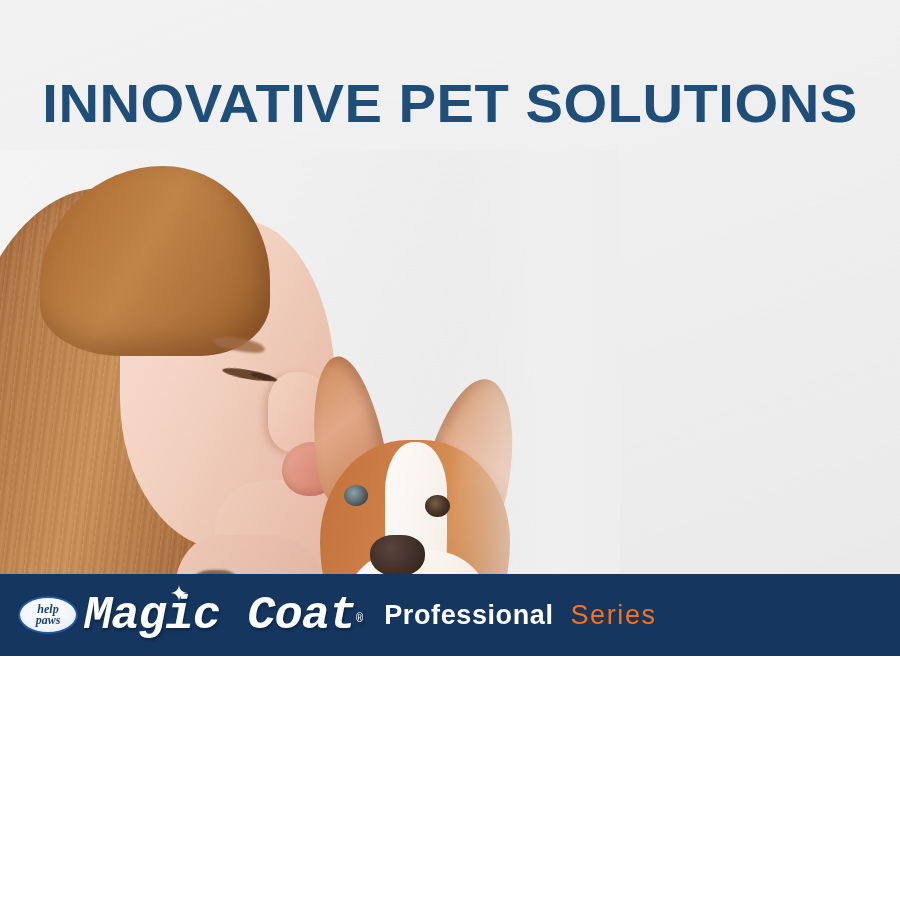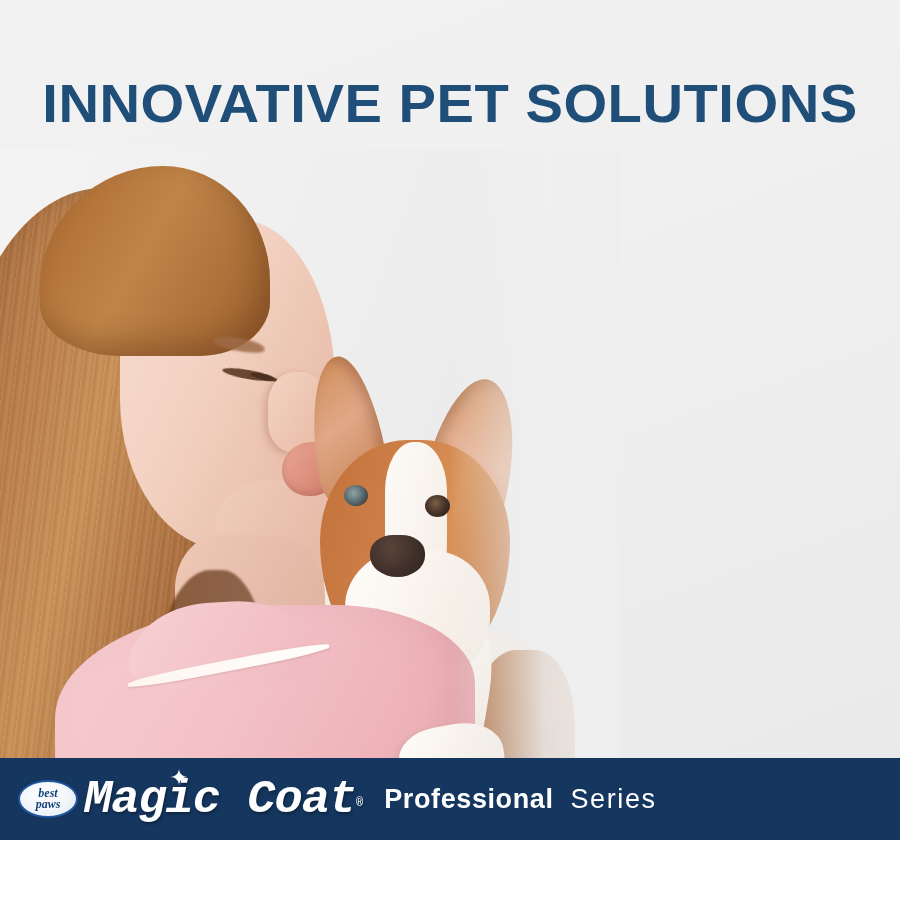--- a/index.html
+++ b/index.html
@@ -6,21 +6,21 @@
     margin: 0;
     padding: 0;
     background: #ffffff;
   }
   body {
     font-family: "Liberation Sans", sans-serif;
   }
   #ad {
     position: relative;
     width: 900px;
-    height: 840px;
+    height: 656px;
     overflow: hidden;
     background: linear-gradient(160deg, #f2f2f2 0%, #efefef 45%, #e9e9e9 100%);
   }
 
   
   .headline {
     position: absolute;
     left: 0;
     top: 72px;
     width: 900px;
@@ -425,21 +425,21 @@
     font-weight: bold;
     font-size: 27px;
     color: #ffffff;
     letter-spacing: 0.6px;
     margin-right: 17px;
   }
   .series {
     font-family: "Liberation Sans", sans-serif;
     font-weight: normal;
     font-size: 27px;
-    color: #ffffff;
+    color: #f97316;
     letter-spacing: 1.6px;
   }
 </style>
 </head>
 <body>
 
 <div id="ad">
 
   <div class="headline">INNOVATIVE PET SOLUTIONS</div>
 
@@ -477,21 +477,21 @@
     <div class="collar-piping"></div>
     <div class="dog-paw"></div>
 
     <div class="photo-fade-right"></div>
   </div>
 
 
   <div class="brandbar">
 
     <div class="fourpaws-oval">
-      <span class="fp-line1">best</span>
+      <span class="fp-line1">help</span>
       <span class="fp-line2">paws</span>
     </div>
 
     <div class="magiccoat-wrap">
       <span class="sparkle">✦</span>
       <span class="magiccoat">Magic Coat</span><span class="reg-mark magiccoat" style="font-size:12px;">®</span>
     </div>
 
     <span class="prof">Professional</span>
     <span class="series">Series</span>

